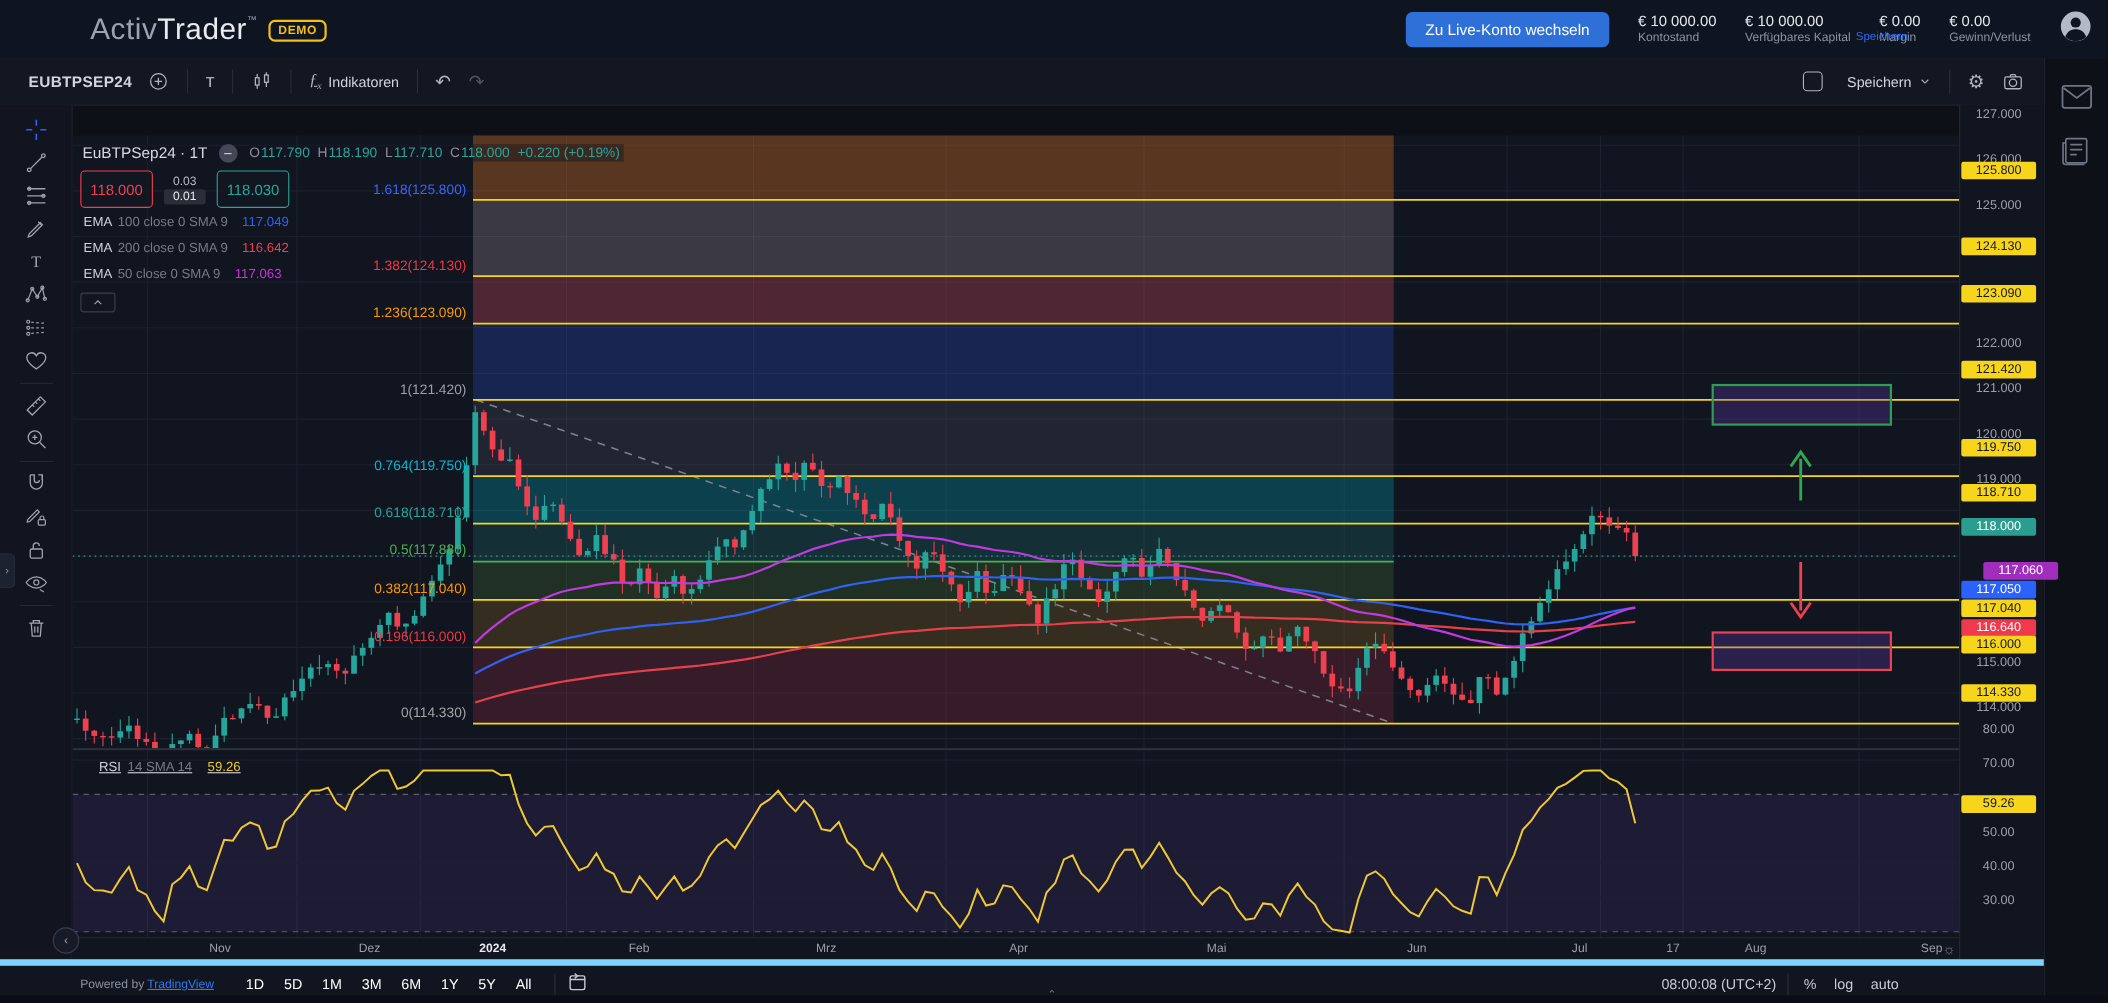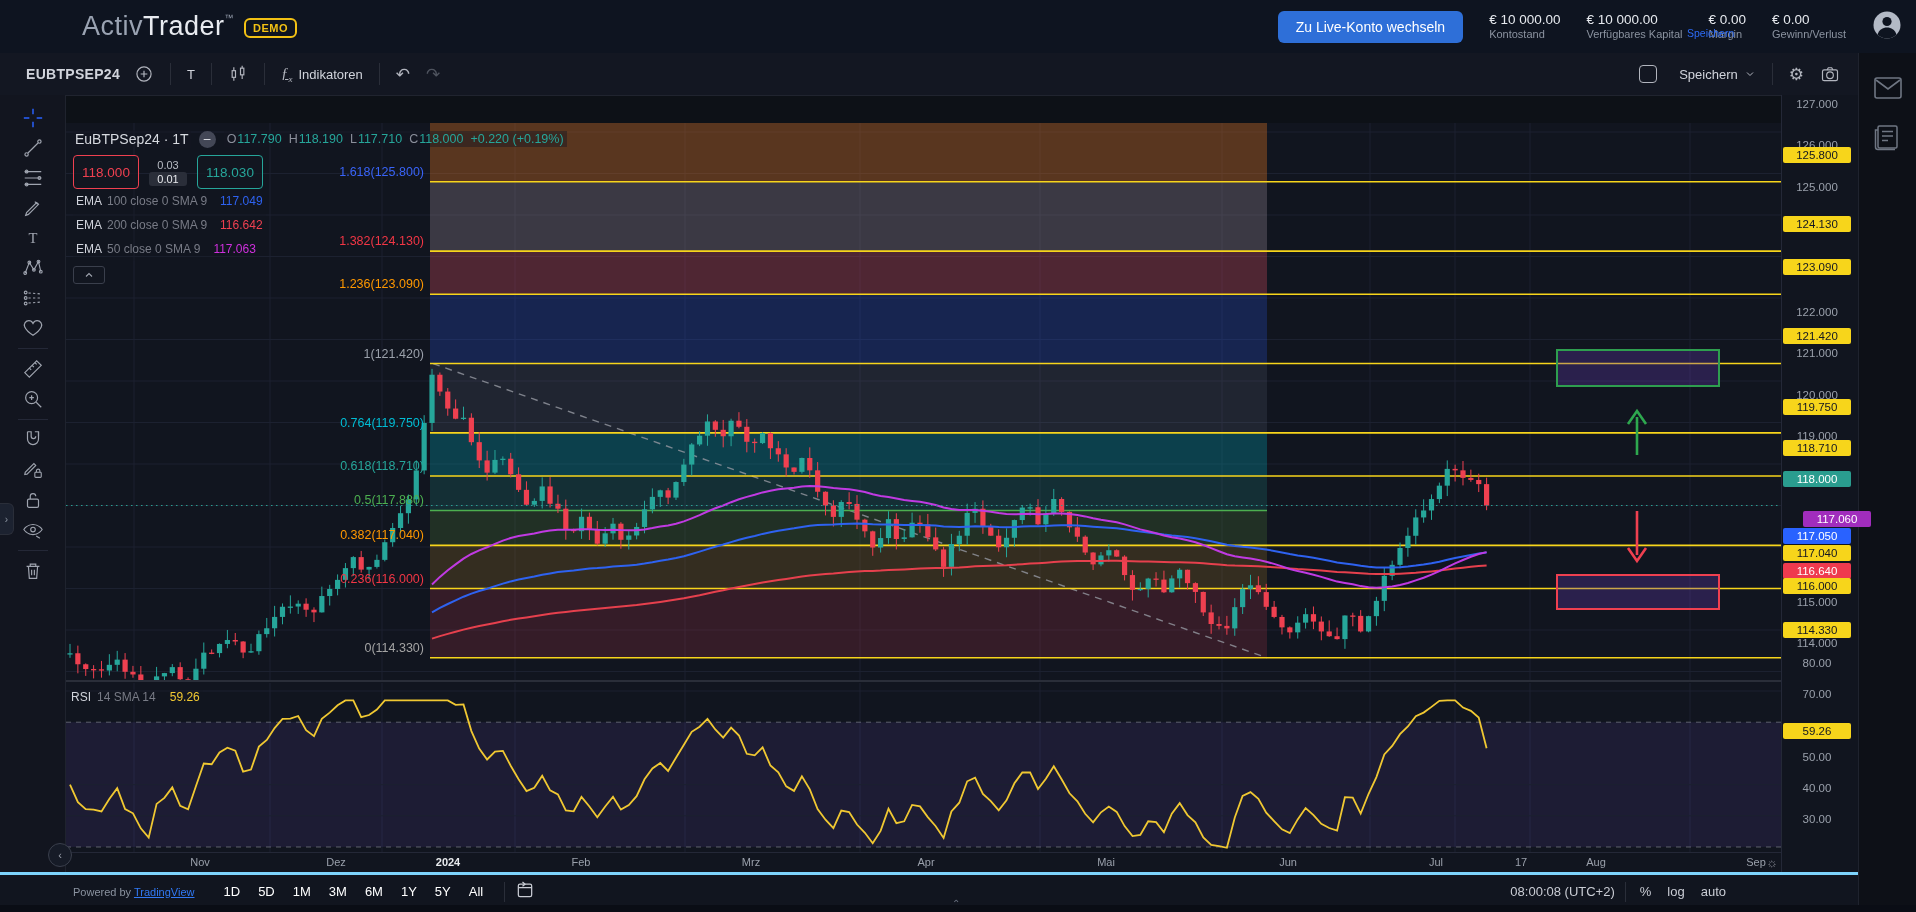--- a/index.html
+++ b/index.html
@@ -50,38 +50,38 @@
   #buy-btn{border:1.5px solid #26a69a;color:#26a69a;}
   #spread-stack{width:50px;display:flex;flex-direction:column;align-items:center;gap:1px;}
   #spread-top{font-size:11px;color:#b8bcc4;}
   #spread-bottom{font-size:11px;color:#e8eaed;background:#2a2e39;border-radius:3px;padding:1px 8px;}
   .ind-row{display:flex;align-items:center;gap:5px;font-size:12px;height:24px;background:rgba(19,23,34,.3);width:fit-content;padding:0 3px;}
   .ind-name{color:#d1d4dc;}
   .ind-params{color:#787b86;}
   .ind-val{margin-left:8px;}
   #legend-collapse{width:30px;height:16px;border:1px solid #3a3f4c;border-radius:3px;display:flex;align-items:center;justify-content:center;margin-top:5px;cursor:pointer;background:rgba(19,23,34,.5);}
   
-  #rsi-header{position:absolute;left:2px;top:566px;z-index:5;display:flex;gap:6px;font-size:12px;align-items:center;background:rgba(19,23,34,.3);padding:1px 3px;}
+  #rsi-header{position:absolute;left:21px;top:566px;z-index:5;display:flex;gap:6px;font-size:12px;align-items:center;background:rgba(19,23,34,.3);padding:1px 3px;text-decoration:underline;}
   
   .fib-label{position:absolute;left:0;width:358px;text-align:right;font-size:12.5px;line-height:16px;z-index:4;}
   
   #time-axis{position:absolute;left:66px;top:852px;width:1715px;height:20px;background:#11151f;border-top:1px solid #242837;cursor:ew-resize;}
   .time-tick{position:absolute;top:3px;transform:translateX(-50%);font-size:11px;color:#9aa0ab;}
   .time-tick.bold{color:#e8eaed;font-weight:700;}
   #axis-gear{position:absolute;left:1700px;top:2px;color:#787b86;font-size:13px;cursor:pointer;}
   #scroll-left-btn{position:absolute;left:-18px;top:-10px;width:22px;height:22px;border:1px solid #3a3f4c;border-radius:50%;background:#161b27;color:#9aa0ab;font-size:11px;display:flex;align-items:center;justify-content:center;cursor:pointer;}
   
   #price-axis{position:absolute;left:1781px;top:95px;width:77px;height:777px;background:#11151f;border-left:1px solid #242837;cursor:ns-resize;}
   .pa-label{position:absolute;left:0;width:70px;text-align:center;transform:translateY(-50%);font-size:11.5px;color:#9aa0ab;}
   .pa-badge{position:absolute;left:1px;width:68px;text-align:center;transform:translateY(-50%);font-size:11.5px;border-radius:2px;padding:2px 0;z-index:3;}
   
   #right-rail{position:absolute;left:1858px;top:53px;width:58px;height:859px;background:#0d1017;border-left:1px solid #1f232e;}
   .rail-ico{position:absolute;left:14px;cursor:pointer;}
   
-  #bottom-bar{position:absolute;left:0;top:872px;width:1858px;height:33px;background:#11151f;border-top:3px solid #7dd3fc;display:flex;align-items:center;font-size:13px;}
+  #bottom-bar{position:absolute;left:0;top:872px;width:1858px;height:33px;background:#11151f;border-top:6px solid #7dd3fc;display:flex;align-items:center;font-size:13px;}
   #powered{margin-left:73px;font-size:11px;color:#8b93a0;}
   #powered a{color:#3179f5;text-decoration:underline;cursor:pointer;}
   #ranges{display:flex;align-items:center;gap:4px;margin-left:22px;}
   .range-btn{color:#ffffff;padding:3px 7px;border-radius:4px;cursor:pointer;}
   #goto-date{margin-left:10px;cursor:pointer;}
   #bb-right{margin-left:auto;display:flex;align-items:center;gap:10px;margin-right:128px;color:#c9ccd4;}
   #bb-clock{font-size:13px;}
   .bb-sep{width:1px;height:20px;background:#2a2e39;}
   .scale-btn{cursor:pointer;padding:2px 4px;}
   
@@ -800,21 +800,21 @@
 
     <div id="fib-labels">
         <div class="fib-label" style="color: rgb(57, 100, 249); top: 40.8px;">1.618(125.800)</div>
         <div class="fib-label" style="color: rgb(242, 54, 69); top: 110.105px;">1.382(124.130)</div>
         <div class="fib-label" style="color: rgb(255, 152, 0); top: 153.265px;">1.236(123.090)</div>
         <div class="fib-label" style="color: rgb(154, 160, 170); top: 222.57px;">1(121.420)</div>
         <div class="fib-label" style="color: rgb(0, 188, 212); top: 291.875px;">0.764(119.750)</div>
         <div class="fib-label" style="color: rgb(38, 166, 154); top: 335.035px;">0.618(118.710)</div>
         <div class="fib-label" style="color: rgb(76, 175, 80); top: 369.48px;">0.5(117.880)</div>
         <div class="fib-label" style="color: rgb(255, 152, 0); top: 404.34px;">0.382(117.040)</div>
-        <div class="fib-label" style="color: rgb(242, 54, 69); top: 447.5px;">0.236(116.000)</div>
+        <div class="fib-label" style="color: rgb(242, 54, 69); top: 447.5px;">0.196(116.000)</div>
         <div class="fib-label" style="color: #a3a3a3; top: 516.805px;">0(114.330)</div>
       </div>
   </div>
 
   <div id="time-axis">
     <div id="scroll-left-btn">‹</div>
     <div id="axis-gear">☼</div>
   <div class="time-tick" style="left: 134px;">Nov</div>
       <div class="time-tick" style="left: 270px;">Dez</div>
       <div class="time-tick bold" style="left: 382px;">2024</div>

